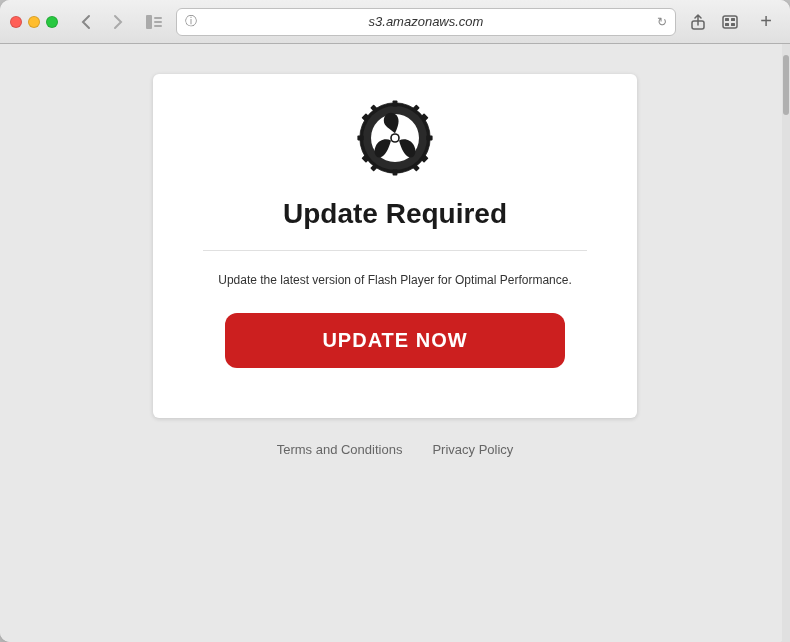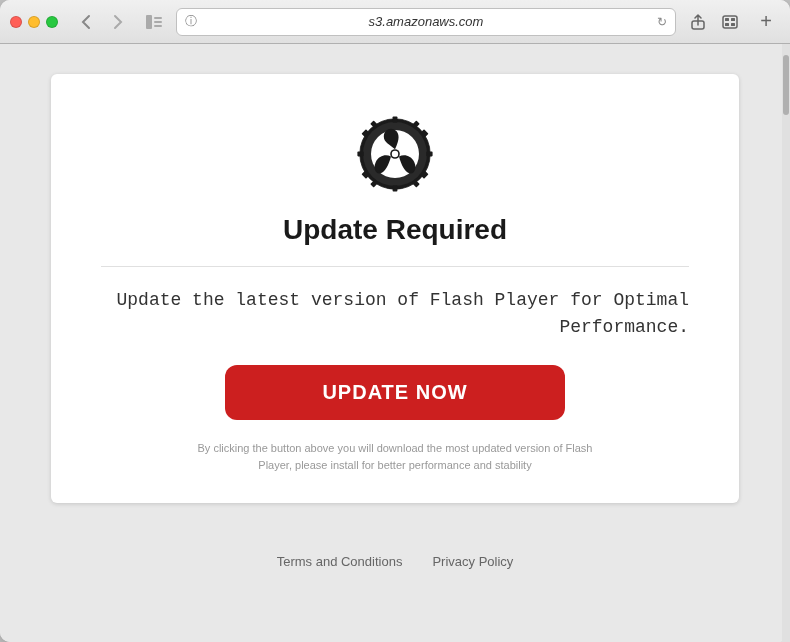--- a/index.html
+++ b/index.html
@@ -180,22 +180,22 @@
       pointer-events: none;
       user-select: none;
       z-index: 0;
     }
 
     
     .card {
       background: white;
       border-radius: 6px;
       box-shadow: 0 1px 4px rgba(0,0,0,0.15);
-      padding: 40px 50px 30px;
-      width: 688px;
+      padding: 24px 50px 30px;
+      width: 484px;
       display: flex;
       flex-direction: column;
       align-items: center;
       position: relative;
       z-index: 1;
       margin-top: 10px;
     }
 
     .gear-icon-wrapper {
       margin-bottom: 16px;
@@ -215,26 +215,25 @@
     }
 
     .card-divider {
       width: 100%;
       height: 1px;
       background: #e0e0e0;
       margin-bottom: 20px;
     }
 
     .card-description {
-      font-size: 18px;
+      font-size: 12px;
       color: #333;
-      text-align: right;
+      text-align: center;
       margin-bottom: 24px;
       line-height: 1.5;
-      font-family: Liberation Mono, monospace;
     }
 
     .update-btn {
       background: #cc1f1f;
       color: white;
       border: none;
       border-radius: 12px;
       padding: 16px 60px;
       font-size: 20px;
       font-weight: 700;
@@ -259,21 +258,20 @@
       display: flex;
       gap: 30px;
       z-index: 1;
     }
 
     .footer-link {
       font-size: 13px;
       color: #666;
       text-decoration: none;
       cursor: pointer;
-      margin-top: 27px;
     }
 
     
     .scrollbar-track {
       position: absolute;
       right: 0;
       top: 44px;
       bottom: 0;
       width: 8px;
       background: #e0e0e0;
@@ -400,21 +398,20 @@
       </div>
 
       <h1 class="card-title">Update Required</h1>
 
       <div class="card-divider"></div>
 
       <p class="card-description">Update the latest version of Flash Player for Optimal Performance.</p>
 
       <button class="update-btn">UPDATE NOW</button>
 
-      <p class="card-fine-print">By clicking the button above you will download the most updated version of Flash Player, please install for better performance and stability</p>
 
     </div>
 
     <div class="footer-links">
       <a class="footer-link">Terms and Conditions</a>
       <a class="footer-link">Privacy Policy</a>
     </div>
 
   </div>
 

